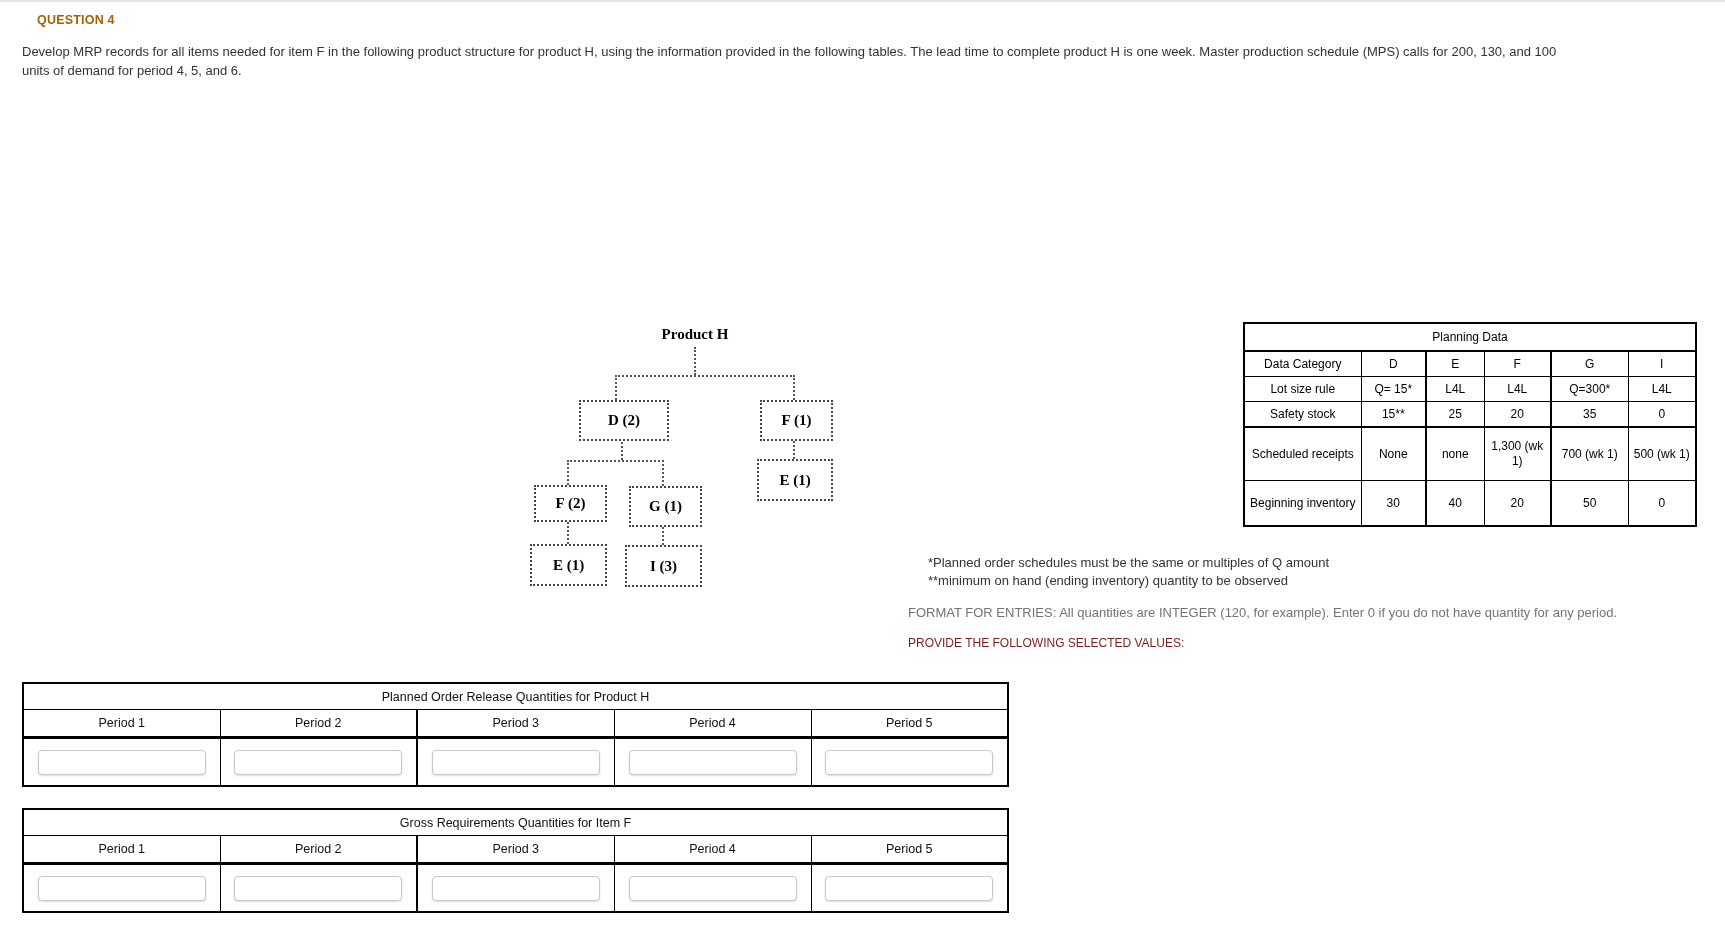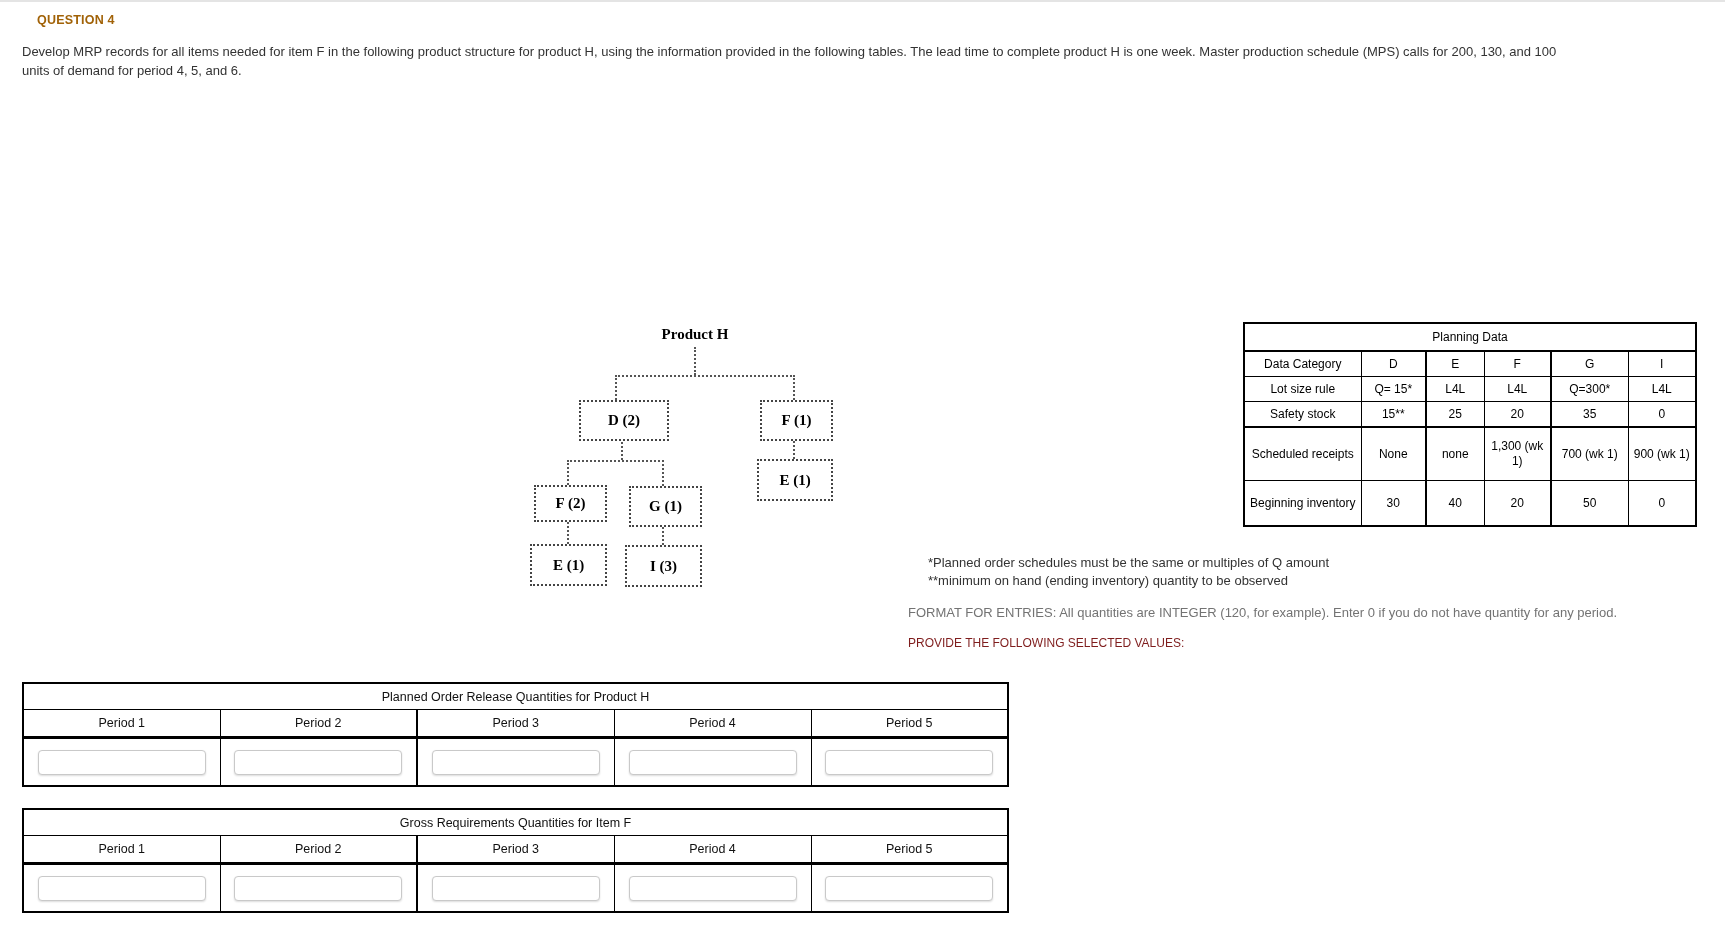--- a/index.html
+++ b/index.html
@@ -127,21 +127,21 @@
       <td>20</td>
       <td class="bl2">35</td>
       <td>0</td>
     </tr>
     <tr class="schedrow">
       <td class="t2">Scheduled receipts</td>
       <td class="t2">None</td>
       <td class="t2 bl2">none</td>
       <td class="t2">1,300 (wk 1)</td>
       <td class="t2 bl2">700 (wk 1)</td>
-      <td class="t2">900 (wk 1)</td>
+      <td class="t2">500 (wk 1)</td>
     </tr>
     <tr class="begrow">
       <td>Beginning inventory</td>
       <td>30</td>
       <td class="bl2">40</td>
       <td>20</td>
       <td class="bl2">50</td>
       <td>0</td>
     </tr>
   </tbody>

